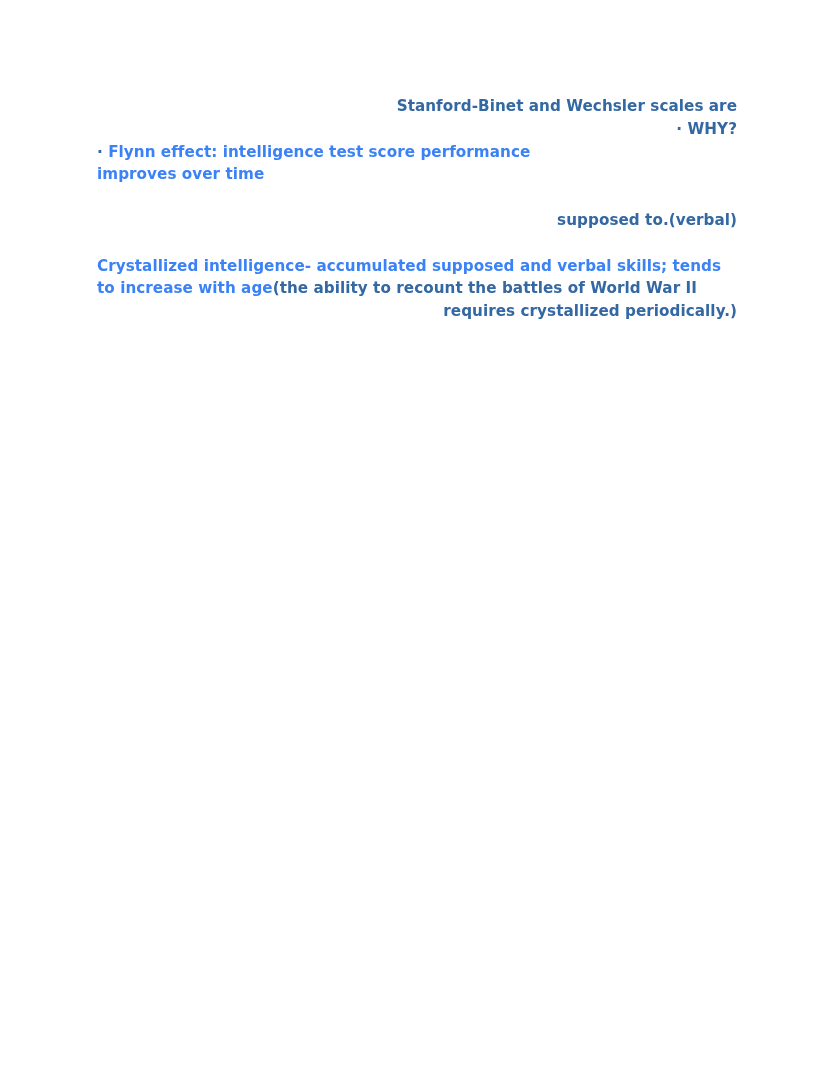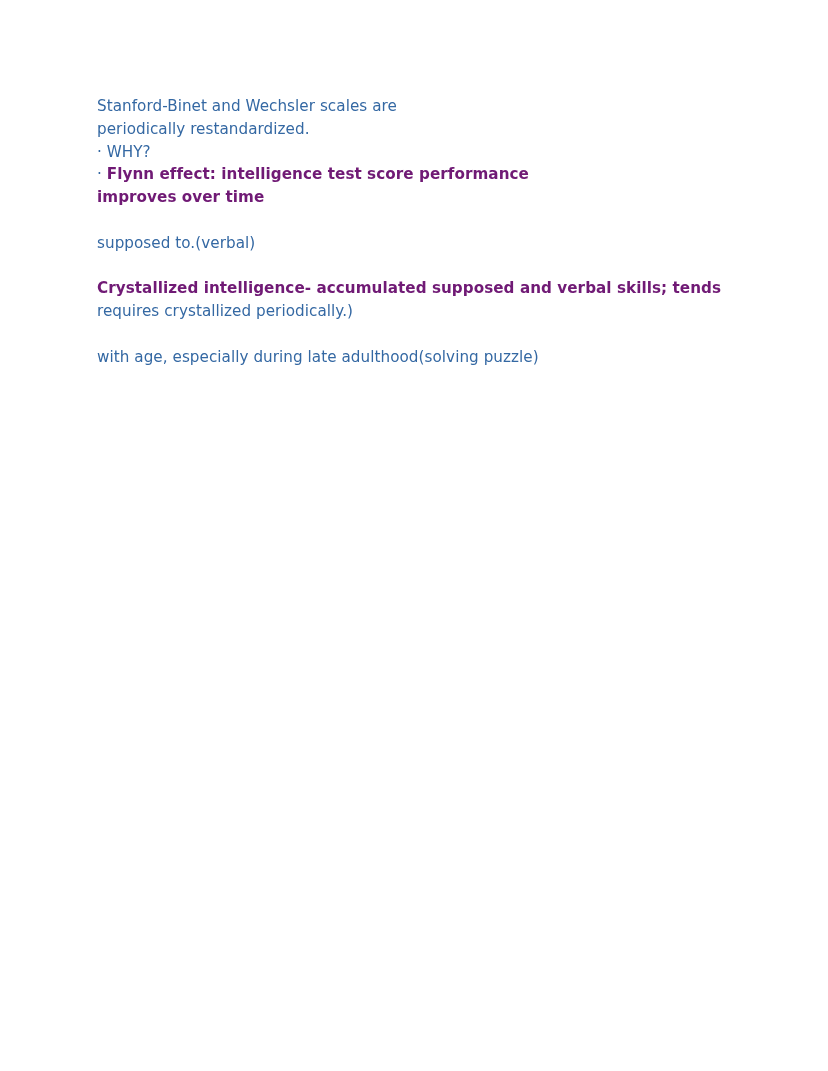--- a/index.html
+++ b/index.html
@@ -26,46 +26,46 @@
     }
     .para {
       margin: 0 0 22.8px 0;
     }
     .line {
       display: block;
       white-space: nowrap;
     }
     .b {
       font-weight: bold;
-      color: #701a75;
+      color: #3b82f6;
     }
     .r {
-      font-weight: normal;
+      font-weight: bold;
       color: #3468a3;
+      text-align: right;
     }
   </style>
 </head>
 <body>
 
 <div class="page">
 
   <div class="para">
     <span class="line r">Stanford-Binet and Wechsler scales are</span>
-    <span class="line r">periodically restandardized.</span>
     <span class="line r">· WHY?</span>
     <span class="line"><span class="r">· </span><span class="b">Flynn effect: intelligence test score performance</span></span>
     <span class="line b">improves over time</span>
   </div>
 
   <div class="para">
     <span class="line r">supposed to.(verbal)</span>
   </div>
 
   <div class="para">
     <span class="line b">Crystallized intelligence- accumulated supposed and verbal skills; tends</span>
+    <span class="line"><span class="b">to increase with age</span><span class="r">(the ability to recount the battles of World War II</span></span>
     <span class="line r">requires crystallized periodically.)</span>
   </div>
 
   <div class="para">
-    <span class="line r">with age, especially during late adulthood(solving puzzle)</span>
   </div>
 
 </div>
 
 </body></html>

